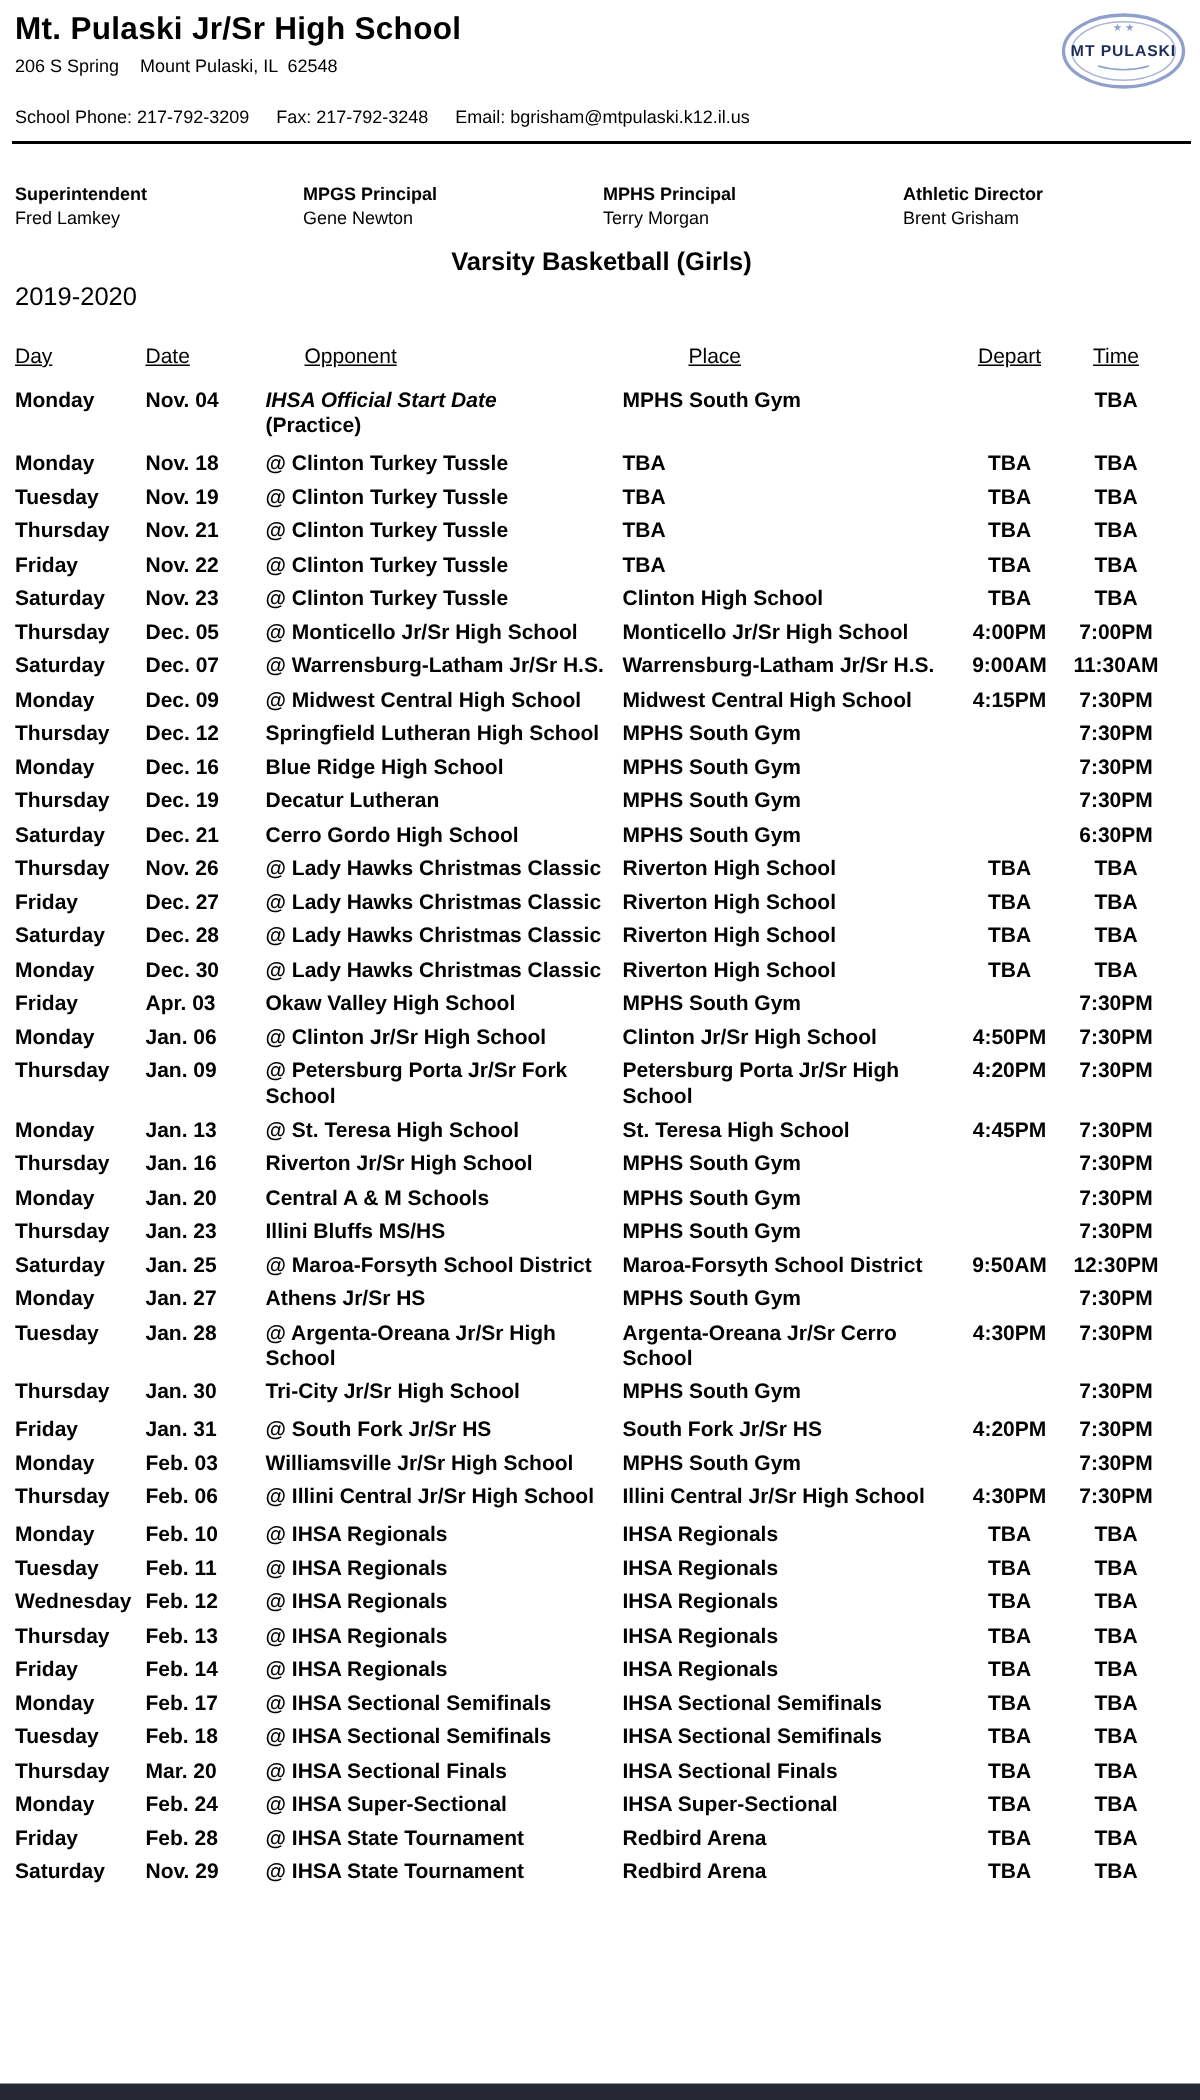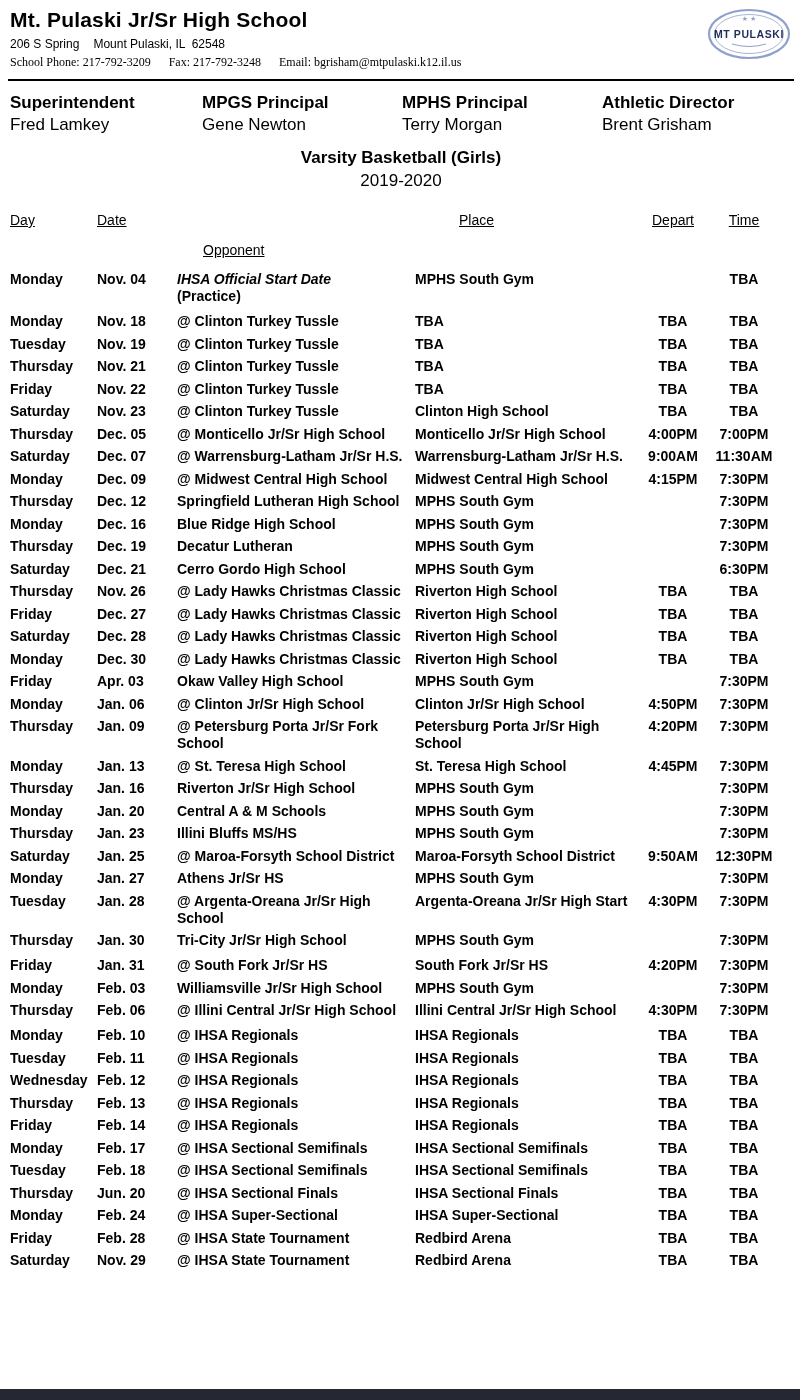--- a/index.html
+++ b/index.html
@@ -6,43 +6,43 @@
   body {
     width:800px; height:1400px; position:relative; overflow:hidden;
     font-family:"Liberation Sans", sans-serif; color:#000;
   }
   .page { padding:8px 8px 0 10px; position:relative; }
 
   
   .school-name { font-size:21px; font-weight:bold; letter-spacing:0.2px; }
   .addr { font-size:12px; margin-top:5px; }
   .addr span { white-space:pre; margin-right:14px; }
-  .contact { font-size:12px; margin-top:4px;font-family:Liberation Serif, serif; }
+  .contact { font-size:12px; margin-top:20px; }
   .contact span { white-space:pre; margin-right:18px; }
   .header-rule { border-top:2px solid #000; margin:9px -2px 0 -2px; }
   .logo { position:absolute; top:4px; right:8px; }
 
   
-  .staff { display:grid; grid-template-columns:192px 200px 200px auto; margin-top:12px; font-size:17px; }
+  .staff { display:grid; grid-template-columns:192px 200px 200px auto; margin-top:26px; font-size:12px; }
   .staff-title { font-weight:bold; }
   .staff-name { margin-top:2px; }
 
   
   .doc-title { text-align:center; font-size:17px; font-weight:bold; margin-top:13px; }
-  .doc-season { text-align:center; font-size:17px; margin-top:3px; }
+  .doc-season { font-size:17px; margin-top:3px; }
 
   
   .tbl { margin-top:21px; font-size:14px; }
   .tbl-header {
     display:grid; grid-template-columns:87px 80px 238px 230px 56px 86px;
     margin-bottom:13px;
   }
   .tbl-header .hd { text-decoration:underline; }
   .hdr-cell { }
-  .hdr-opponent { padding-left:26px;margin-top:30px; }
+  .hdr-opponent { padding-left:26px; }
   .hdr-place { padding-left:44px; }
   .hdr-depart, .hdr-time { text-align:center; }
 
   .row {
     display:grid; grid-template-columns:87px 80px 238px 230px 56px 86px;
     font-weight:bold; line-height:17px; margin-bottom:5.5px;
   }
   .row.gap { margin-top:8px; }
   .cell-opponent, .cell-place { padding-right:8px; }
   .cell-depart, .cell-time { text-align:center; }
@@ -313,21 +313,21 @@
           <div class="cell-date">Jan. 27</div>
           <div class="cell-opponent"><span>Athens Jr/Sr HS</span></div>
           <div class="cell-place">MPHS South Gym</div>
           <div class="cell-depart"></div>
           <div class="cell-time">7:30PM</div>
         </div>
         <div class="row">
           <div class="cell-day">Tuesday</div>
           <div class="cell-date">Jan. 28</div>
           <div class="cell-opponent"><span>@ Argenta-Oreana Jr/Sr High School</span></div>
-          <div class="cell-place">Argenta-Oreana Jr/Sr High Start</div>
+          <div class="cell-place">Argenta-Oreana Jr/Sr Cerro School</div>
           <div class="cell-depart">4:30PM</div>
           <div class="cell-time">7:30PM</div>
         </div>
         <div class="row">
           <div class="cell-day">Thursday</div>
           <div class="cell-date">Jan. 30</div>
           <div class="cell-opponent"><span>Tri-City Jr/Sr High School</span></div>
           <div class="cell-place">MPHS South Gym</div>
           <div class="cell-depart"></div>
           <div class="cell-time">7:30PM</div>
@@ -407,21 +407,21 @@
         <div class="row">
           <div class="cell-day">Tuesday</div>
           <div class="cell-date">Feb. 18</div>
           <div class="cell-opponent"><span>@ IHSA Sectional Semifinals</span></div>
           <div class="cell-place">IHSA Sectional Semifinals</div>
           <div class="cell-depart">TBA</div>
           <div class="cell-time">TBA</div>
         </div>
         <div class="row">
           <div class="cell-day">Thursday</div>
-          <div class="cell-date">Jun. 20</div>
+          <div class="cell-date">Mar. 20</div>
           <div class="cell-opponent"><span>@ IHSA Sectional Finals</span></div>
           <div class="cell-place">IHSA Sectional Finals</div>
           <div class="cell-depart">TBA</div>
           <div class="cell-time">TBA</div>
         </div>
         <div class="row">
           <div class="cell-day">Monday</div>
           <div class="cell-date">Feb. 24</div>
           <div class="cell-opponent"><span>@ IHSA Super-Sectional</span></div>
           <div class="cell-place">IHSA Super-Sectional</div>

